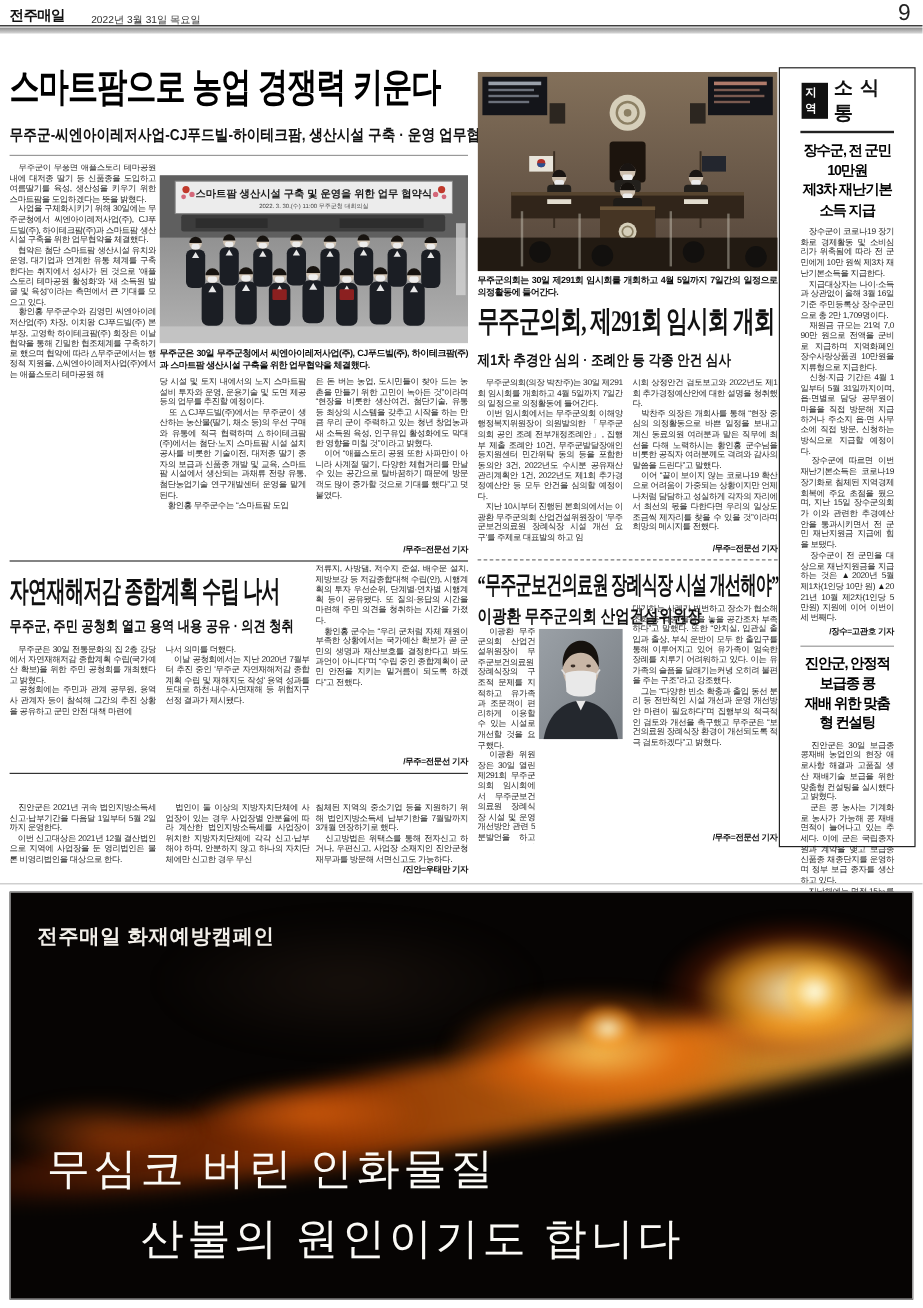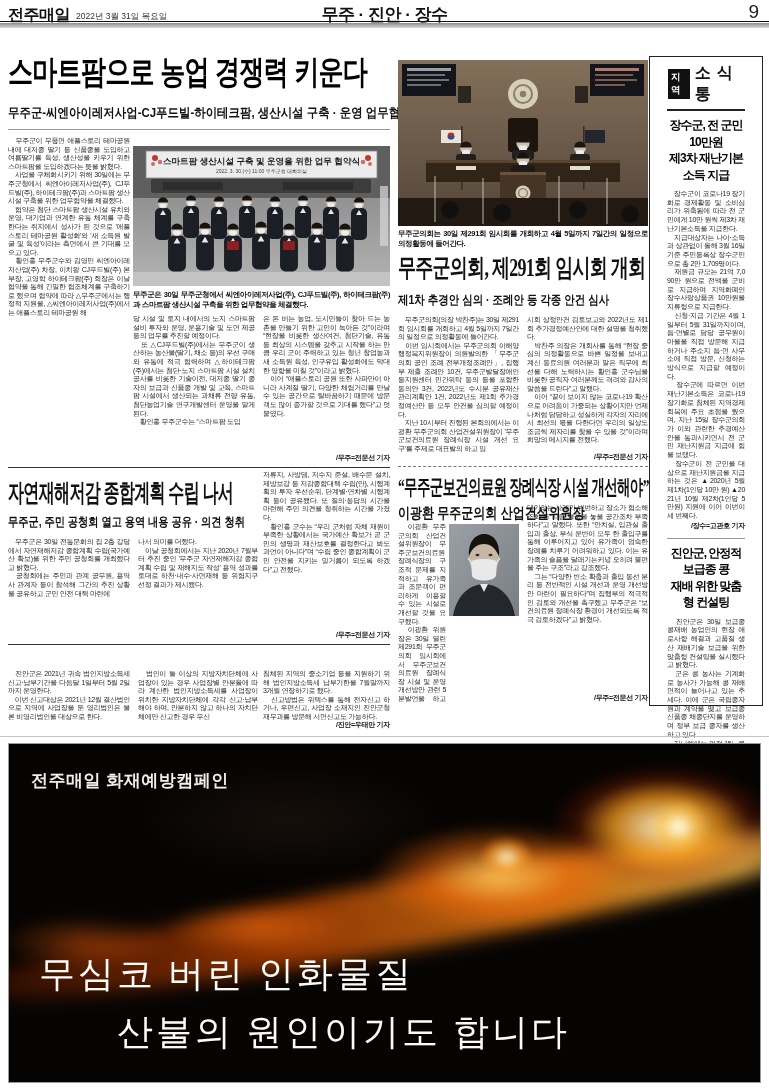--- a/index.html
+++ b/index.html
@@ -37,23 +37,22 @@
                color:#f2efe9;letter-spacing:0.5px;}
   .fire-text{position:absolute;color:#fbfaf6;font-family:"Liberation Serif","DejaVu Serif",serif;
              font-size:36px;letter-spacing:3px;white-space:nowrap;}
   svg text{font-family:"Liberation Sans","DejaVu Sans",sans-serif;}
 </style>
 </head>
 <body>
 
 <div id="page">
 
-  <div class="abs" style="left:8px;top:5px;font-size:16px;font-weight:900;letter-spacing:-0.5px;">전주매일</div>
+  <div class="abs" style="left:8px;top:5px;font-size:12px;font-weight:900;letter-spacing:-0.5px;">전주매일</div>
   <div class="abs" style="left:76px;top:11px;font-size:8.5px;color:#333;">2022년 3월 31일 목요일</div>
-  <div class="abs" style="left:0;top:3px;width:769px;text-align:center;font-size:17px;font-weight:900;letter-spacing:-0.5px;">무주 · 진안 · 장수</div>
   <div class="abs" style="right:10px;top:1px;font-size:19px;font-weight:400;color:#222;">9</div>
   <div class="abs" style="left:0;top:21px;width:769px;height:1px;background:#111;"></div>
   <div class="abs" style="left:0;top:23px;width:769px;height:5px;background:linear-gradient(#8d8d8d,#d9d9d9);"></div>
 
   <div class="abs headline-lead" style="left:8px;top:50px;width:384px;text-decoration:underline;">
     <span class="cx" style="transform:scaleX(0.76);">스마트팜으로 농업 경쟁력 키운다</span>
   </div>
   <div class="abs subhead" style="left:8px;top:104px;width:384px;font-size:13px;">
     <span class="cx" style="transform:scaleX(0.88);">무주군-씨엔아이레저사업-CJ푸드빌-하이테크팜, 생산시설 구축 · 운영 업무협약</span>
   </div>

